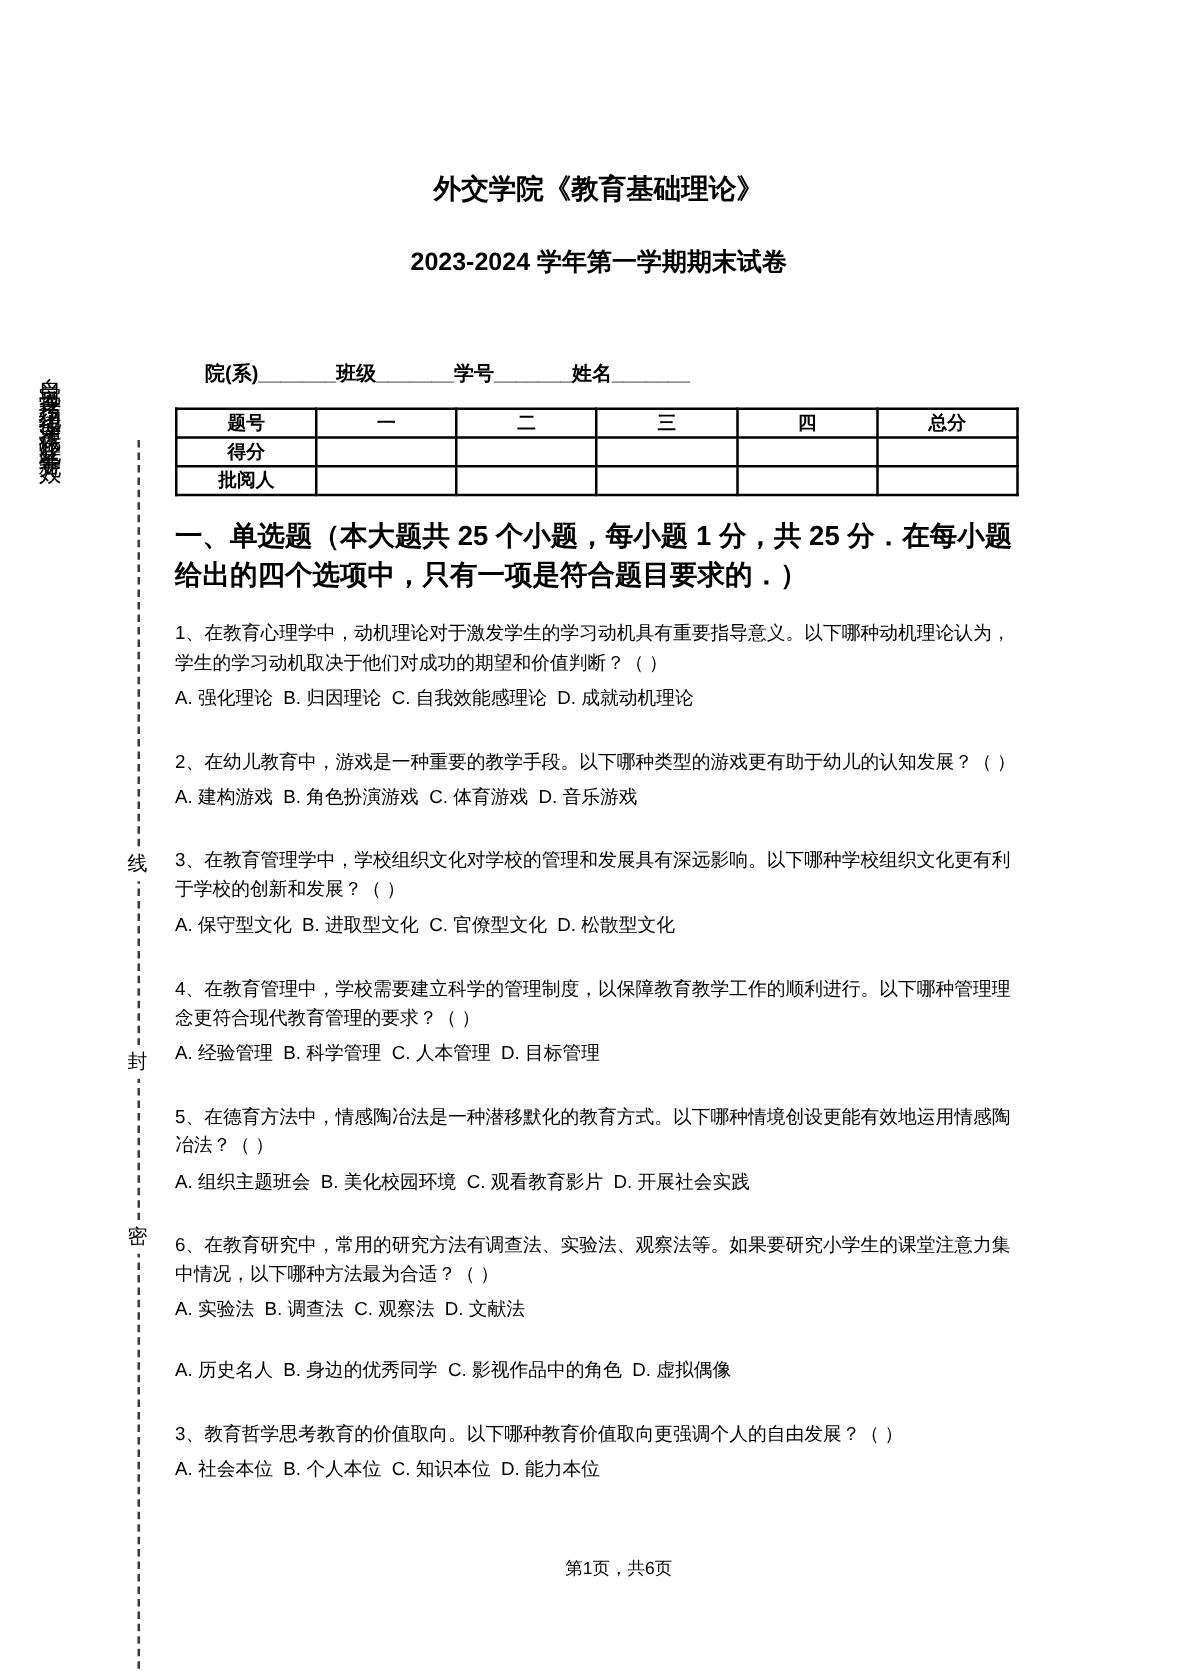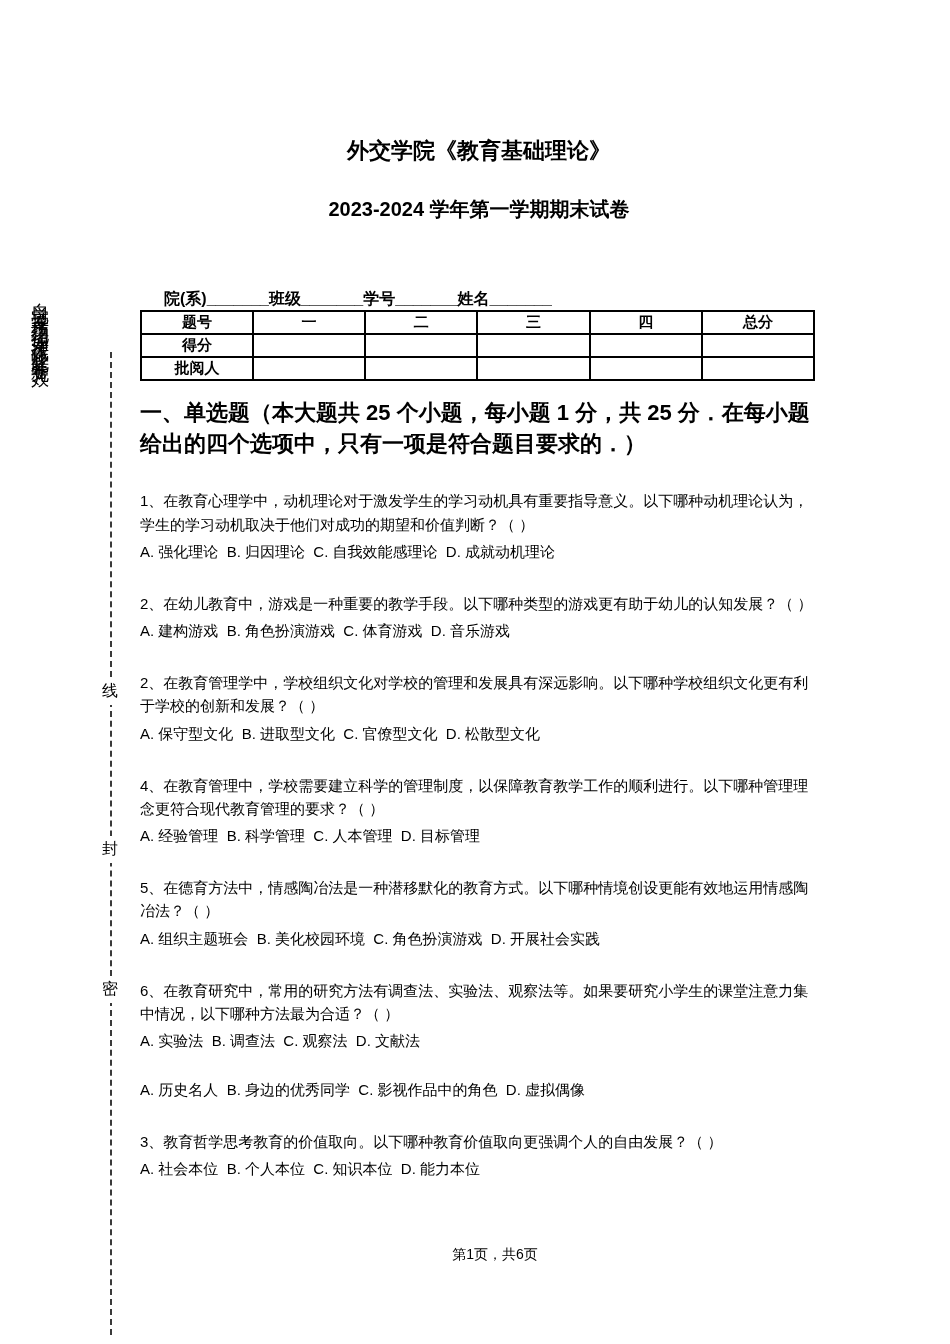--- a/index.html
+++ b/index.html
@@ -69,20 +69,21 @@
   .form-row {
     margin-top: 66px;
     display: flex;
     justify-content: flex-start;
     padding: 0 28px 0 24px;
     font-size: 16px;
     font-weight: bold;
     white-space: nowrap;
   }
   table.score-table {
+    margin-top: 16px;
     width: 675px;
     border-collapse: collapse;
     table-layout: fixed;
   }
   table.score-table td {
     border: 2px solid #000;
     height: 23px;
     text-align: center;
     vertical-align: middle;
     font-size: 15px;
@@ -91,21 +92,21 @@
   table.score-table td.bold { font-weight: bold; }
   table.score-table col.c-label { width: 112px; }
 
   .section-heading {
     margin-top: 16px;
     font-size: 22px;
     font-weight: bold;
     line-height: 1.42;
   }
 
-  .questions { margin-top: 30px; }
+  .questions { margin-top: 20px; }
   .question { margin-bottom: 30px; }
   .q-text {
     font-size: 15px;
     line-height: 1.55;
     white-space: pre-wrap;
   }
   .q-options {
     margin-top: 7px;
     font-size: 15px;
     white-space: pre-wrap;
@@ -187,32 +188,32 @@
       <div class="q-text">1、在教育心理学中，动机理论对于激发学生的学习动机具有重要指导意义。以下哪种动机理论认为，学生的学习动机取决于他们对成功的期望和价值判断？（ ）</div>
       <div class="q-options">A. 强化理论  B. 归因理论  C. 自我效能感理论  D. 成就动机理论</div>
     </div>
 
     <div class="question">
       <div class="q-text">2、在幼儿教育中，游戏是一种重要的教学手段。以下哪种类型的游戏更有助于幼儿的认知发展？（ ）</div>
       <div class="q-options">A. 建构游戏  B. 角色扮演游戏  C. 体育游戏  D. 音乐游戏</div>
     </div>
 
     <div class="question">
-      <div class="q-text">2、在教育管理学中，学校组织文化对学校的管理和发展具有深远影响。以下哪种学校组织文化更有利于学校的创新和发展？（ ）</div>
+      <div class="q-text">3、在教育管理学中，学校组织文化对学校的管理和发展具有深远影响。以下哪种学校组织文化更有利于学校的创新和发展？（ ）</div>
       <div class="q-options">A. 保守型文化  B. 进取型文化  C. 官僚型文化  D. 松散型文化</div>
     </div>
 
     <div class="question">
       <div class="q-text">4、在教育管理中，学校需要建立科学的管理制度，以保障教育教学工作的顺利进行。以下哪种管理理念更符合现代教育管理的要求？（ ）</div>
       <div class="q-options">A. 经验管理  B. 科学管理  C. 人本管理  D. 目标管理</div>
     </div>
 
     <div class="question">
       <div class="q-text">5、在德育方法中，情感陶冶法是一种潜移默化的教育方式。以下哪种情境创设更能有效地运用情感陶冶法？（ ）</div>
-      <div class="q-options">A. 组织主题班会  B. 美化校园环境  C. 角色扮演游戏  D. 开展社会实践</div>
+      <div class="q-options">A. 组织主题班会  B. 美化校园环境  C. 观看教育影片  D. 开展社会实践</div>
     </div>
 
     <div class="question">
       <div class="q-text">6、在教育研究中，常用的研究方法有调查法、实验法、观察法等。如果要研究小学生的课堂注意力集中情况，以下哪种方法最为合适？（ ）</div>
       <div class="q-options">A. 实验法  B. 调查法  C. 观察法  D. 文献法</div>
     </div>
 
     <div class="question">
       <div class="q-options">A. 历史名人  B. 身边的优秀同学  C. 影视作品中的角色  D. 虚拟偶像</div>
     </div>

